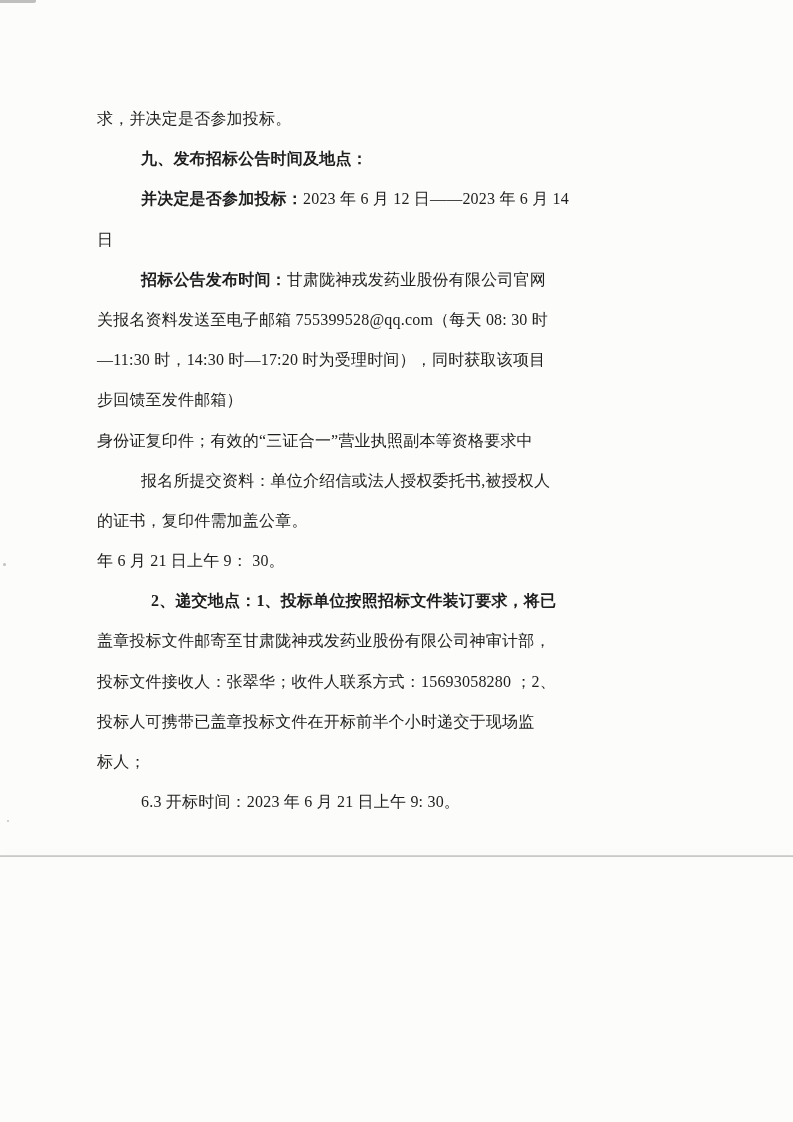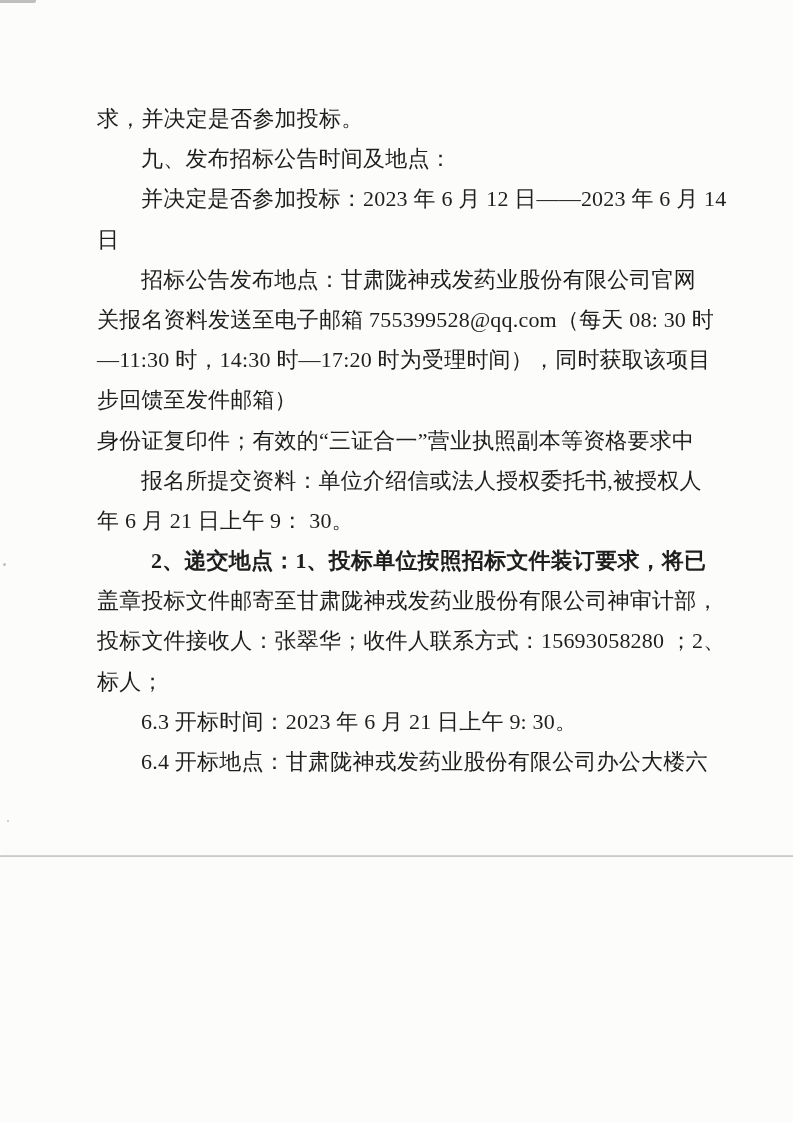--- a/index.html
+++ b/index.html
@@ -21,33 +21,33 @@
     width:793px;
     height:1122px;
     background:var(--paper);
   }
   
   .doc{
     position:absolute;
     left:97px;
     top:99px;
     width:625px;
-    font-size:22px;
+    font-size:16px;
     line-height:40.2px;
     color:var(--ink);
     letter-spacing:0.2px;
   }
   .line{
     white-space:nowrap;
     height:40.2px;
   }
   .ind0{padding-left:0;}
   .ind1{padding-left:44px;}
   .ind2{padding-left:54px;font-weight:bold;}
-  .b{font-weight:normal;}
+  .b{font-weight:bold;}
   .hei{
     font-weight:bold;
     font-family:"Liberation Sans", sans-serif;
     letter-spacing:0.6px;
   }
   
   .fold-line{
     position:absolute;
     left:0;
     top:855px;
@@ -80,30 +80,31 @@
 </head>
 <body>
 
 <div class="page">
   <div class="corner-mark"></div>
   <div class="doc">
       <div class="line ind0"><span>求，并决定是否参加投标。</span></div>
       <div class="line ind1"><span class="b">九、发布招标公告时间及地点：</span></div>
       <div class="line ind1"><span class="b">并决定是否参加投标：</span><span>2023 年 6 月 12 日——2023 年 6 月 14</span></div>
       <div class="line ind0"><span>日</span></div>
-      <div class="line ind1"><span class="b">招标公告发布地点：</span><span>甘肃陇神戎发药业股份有限公司官网</span></div>
+      <div class="line ind1"><span class="b">招标公告发布时间：</span><span>甘肃陇神戎发药业股份有限公司官网</span></div>
       <div class="line ind0"><span>关报名资料发送至电子邮箱 755399528@qq.com（每天 08: 30 时</span></div>
       <div class="line ind0"><span>—11:30 时，14:30 时—17:20 时为受理时间），同时获取该项目</span></div>
       <div class="line ind0"><span>步回馈至发件邮箱）</span></div>
       <div class="line ind0"><span>身份证复印件；有效的“三证合一”营业执照副本等资格要求中</span></div>
       <div class="line ind1"><span>报名所提交资料：单位介绍信或法人授权委托书,被授权人</span></div>
+      <div class="line ind0"><span>的证书，复印件需加盖公章。</span></div>
       <div class="line ind0"><span>年 6 月 21 日上午 9： 30。</span></div>
       <div class="line ind2"><span>2、递交地点：1、投标单位按照招标文件装订要求，将已</span></div>
       <div class="line ind0"><span>盖章投标文件邮寄至甘肃陇神戎发药业股份有限公司神审计部，</span></div>
       <div class="line ind0"><span>投标文件接收人：张翠华；收件人联系方式：15693058280 ；2、</span></div>
+      <div class="line ind0"><span>投标人可携带已盖章投标文件在开标前半个小时递交于现场监</span></div>
       <div class="line ind0"><span>标人；</span></div>
       <div class="line ind1"><span>6.3 开标时间：2023 年 6 月 21 日上午 9: 30。</span></div>
-      <div class="line ind1"><span>6.4 开标地点：甘肃陇神戎发药业股份有限公司办公大楼六</span></div>
     </div>
   <div class="fold-line"></div>
   <div class="speck speck-1"></div>
   <div class="speck speck-2"></div>
 </div>
 
 </body></html>

